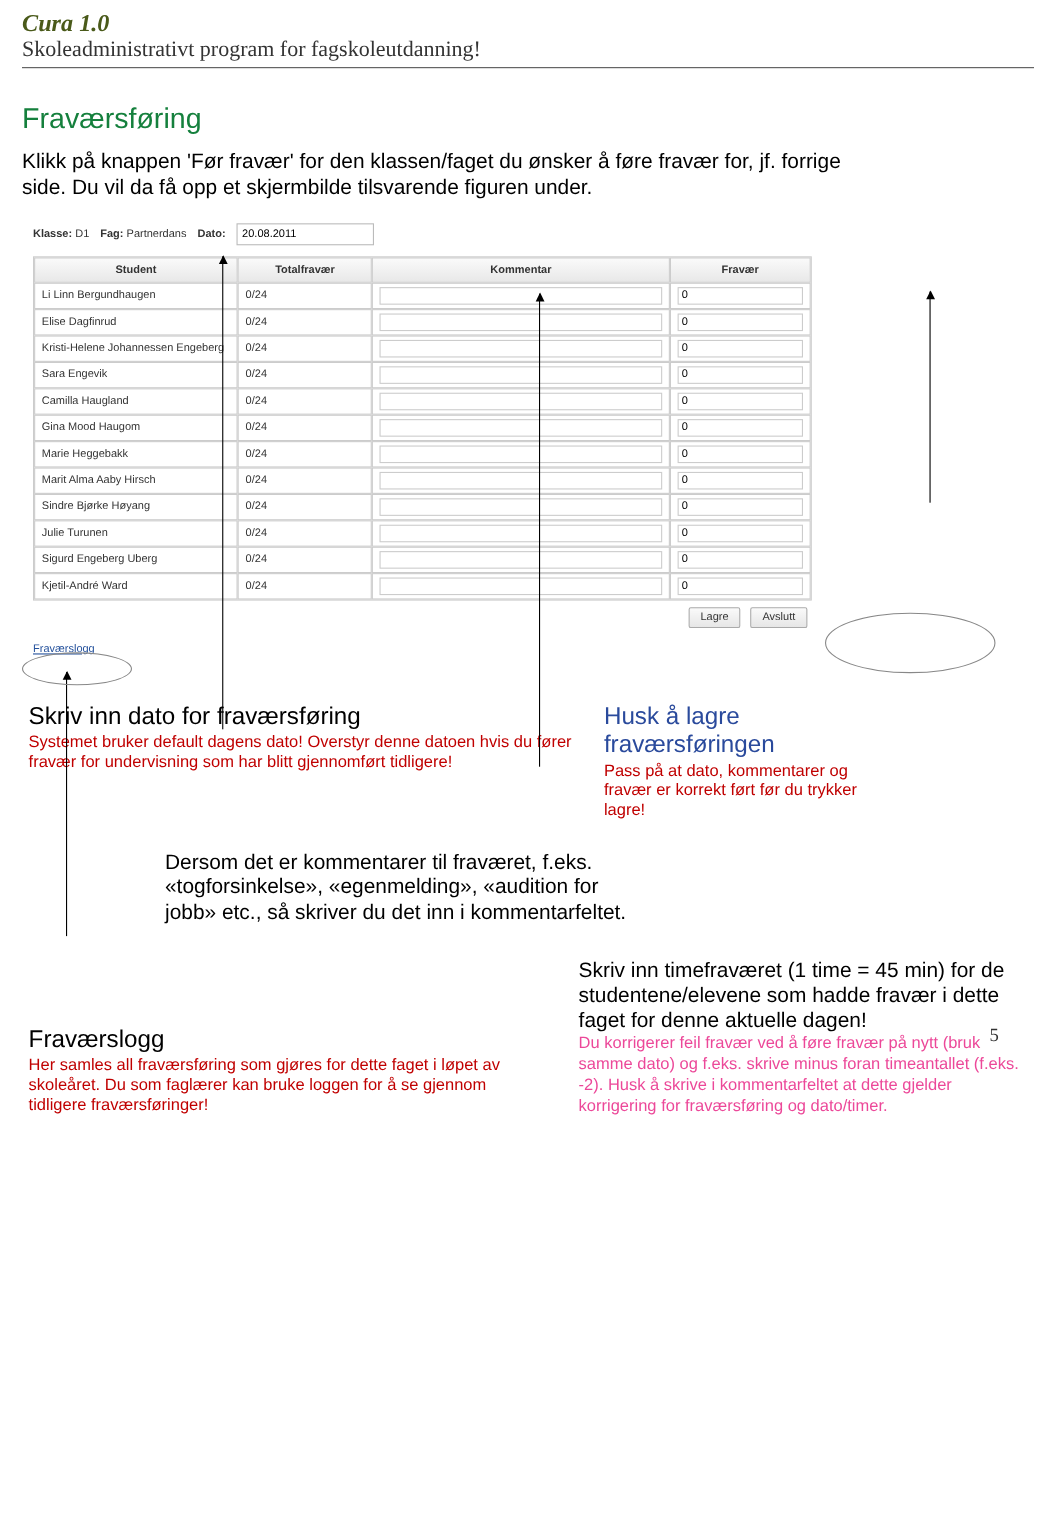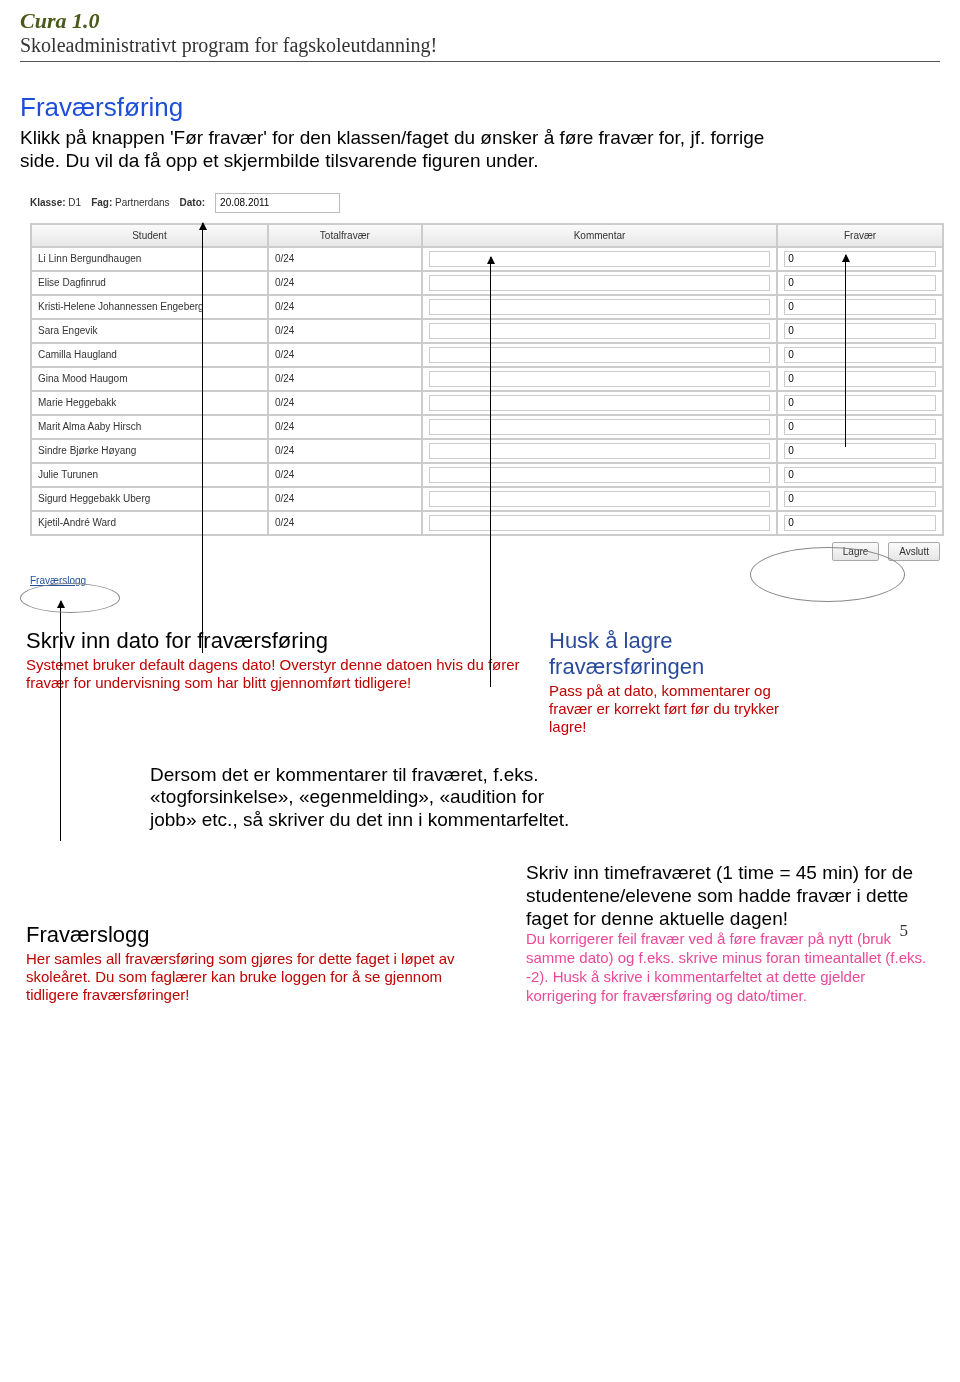--- a/index.html
+++ b/index.html
@@ -20,33 +20,33 @@
   .header-sub {
     font-family: "Times New Roman", serif;
     font-size: 20px;
     color: #333;
     margin-bottom: 4px;
   }
   .hr-top { border: none; border-top: 1px solid #555; margin-bottom: 30px; }
   .section-title {
     font-family: Arial, sans-serif;
     font-size: 26px;
-    color: #1d4ed8;
-    margin-bottom: 4px;
+    color: #15803d;
+    margin-bottom: 14px;
   }
   .intro-text {
     font-size: 19px;
     color: #000;
     margin-bottom: 20px;
     line-height: 1.2;
     max-width: 780px;
   }
   
   .app-shot {
-    width: 914px;
+    width: 708px;
     font-family: Verdana, Arial, sans-serif;
     font-size: 10px;
     color: #333;
     margin-left: 10px;
     position: relative;
   }
   .top-bar {
     display: flex;
     align-items: center;
     gap: 10px;
@@ -64,21 +64,21 @@
   .data-grid {
     width: 100%;
     border-collapse: separate;
     border-spacing: 0;
     border: 1px solid #ccc;
   }
   .data-grid th {
     background: linear-gradient(#fafafa, #e8e8e8);
     border: 1px solid #ccc;
     font-size: 10px;
-    font-weight: normal;
+    font-weight: bold;
     padding: 5px 6px;
     text-align: center;
     color: #333;
   }
   .data-grid th.th-student { text-align: center; width: 200px; }
   .data-grid th.th-total { width: 130px; }
   .data-grid th.th-kommentar { width: 300px; }
   .data-grid th.th-frav { width: 140px; }
   .data-grid td {
     border: 1px solid #ccc;
@@ -251,21 +251,21 @@
           <td><input class="cell-input" style=""></td>
           <td><input class="cell-input" value="0" style=""></td>
         </tr>
         <tr>
           <td>Julie Turunen</td>
           <td>0/24</td>
           <td><input class="cell-input" style=""></td>
           <td><input class="cell-input" value="0" style=""></td>
         </tr>
         <tr>
-          <td>Sigurd Heggebakk Uberg</td>
+          <td>Sigurd Engeberg Uberg</td>
           <td>0/24</td>
           <td><input class="cell-input" style=""></td>
           <td><input class="cell-input" value="0" style=""></td>
         </tr>
         <tr>
           <td>Kjetil-André Ward</td>
           <td>0/24</td>
           <td><input class="cell-input" style=""></td>
           <td><input class="cell-input" value="0" style=""></td>
         </tr>

